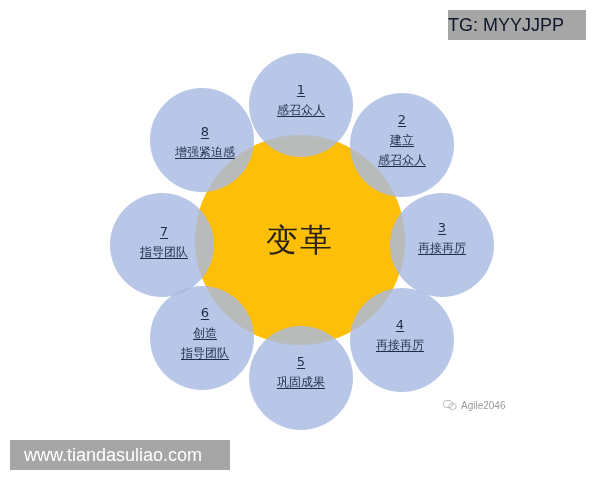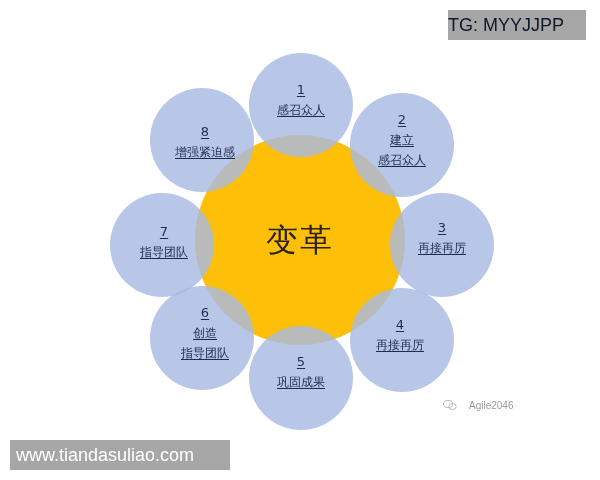--- a/index.html
+++ b/index.html
@@ -9,22 +9,22 @@
   .center-circle { position:absolute; border-radius:50%; background:#fdbf07; }
   .petal { position:absolute; border-radius:50%; background:rgba(168,186,226,0.82); }
   .petal-label { position:absolute; text-align:center; color:#1f2d4d; font-size:12px; line-height:20px; transform:translate(-50%,-50%); white-space:nowrap; }
   .petal-label span { display:block; text-decoration:underline; text-underline-offset:2px; }
   .petal-num { font-size:13px; }
   .center-title { position:absolute; left:300px; top:240px; transform:translate(-50%,-50%); text-align:center;
                   font-size:32px; line-height:60px; color:#2a2218; letter-spacing:2px; white-space:nowrap; }
   .wm-tl { position:absolute; left:448px; top:10px; width:138px; height:30px; background:#a6a6a6; color:#0f172a;
            font-family:"Liberation Sans", sans-serif; font-size:18px; line-height:30px; box-sizing:border-box; }
   .wm-bl { position:absolute; left:10px; top:440px; width:220px; height:30px; background:#a6a6a6; color:#ffffff;
-           font-family:"Liberation Sans", sans-serif; font-size:18px; line-height:30px; padding-left:6px; box-sizing:border-box; }
-  .agile { position:absolute; left:443px; top:399px; color:#9a9a9a; font-size:10px; font-family:"Liberation Sans", sans-serif; display:flex; align-items:center; gap:12px; }
+           font-family:"Liberation Sans", sans-serif; font-size:18px; line-height:30px; padding-left:14px; box-sizing:border-box; }
+  .agile { position:absolute; left:443px; top:399px; color:#9a9a9a; font-size:10px; font-family:"Liberation Sans", sans-serif; display:flex; align-items:center; gap:4px; }
   .agile-icon { width:14px; height:12px; position:relative; }
 </style>
 </head>
 <body>
 
 <div class="stage">
 
   <div class="center-circle" style="left:195px; top:135px; width:210px; height:210px;"></div>
 
   <div class="petal" style="left:249px; top:53px; width:104px; height:104px;"></div>

